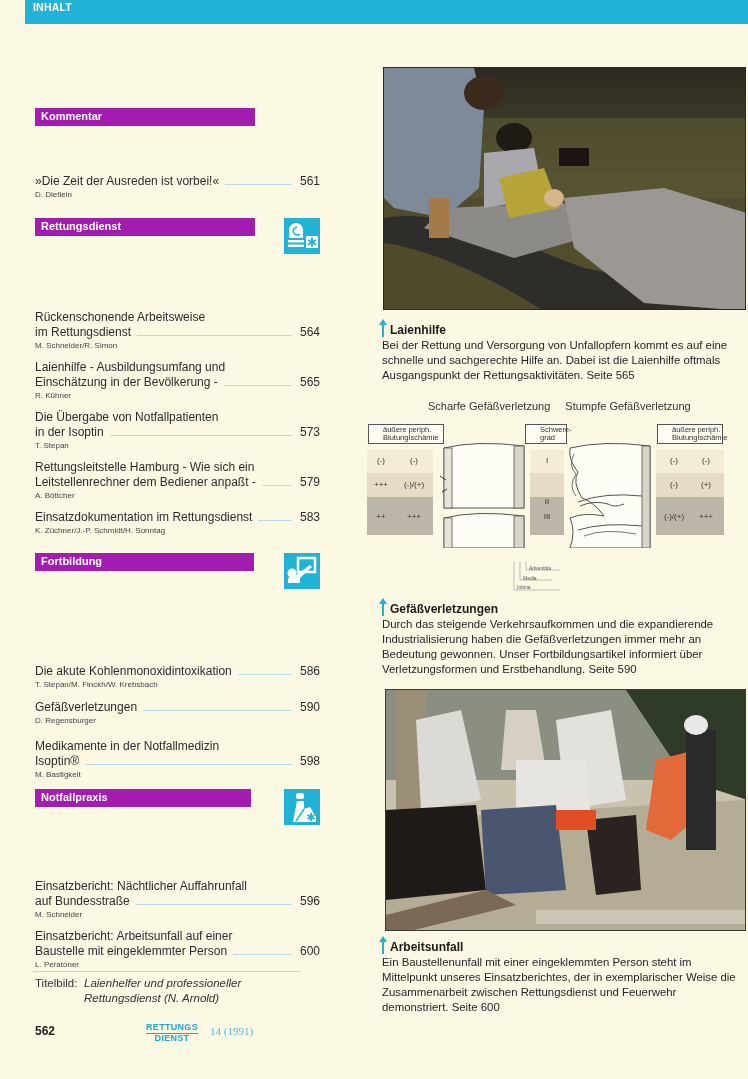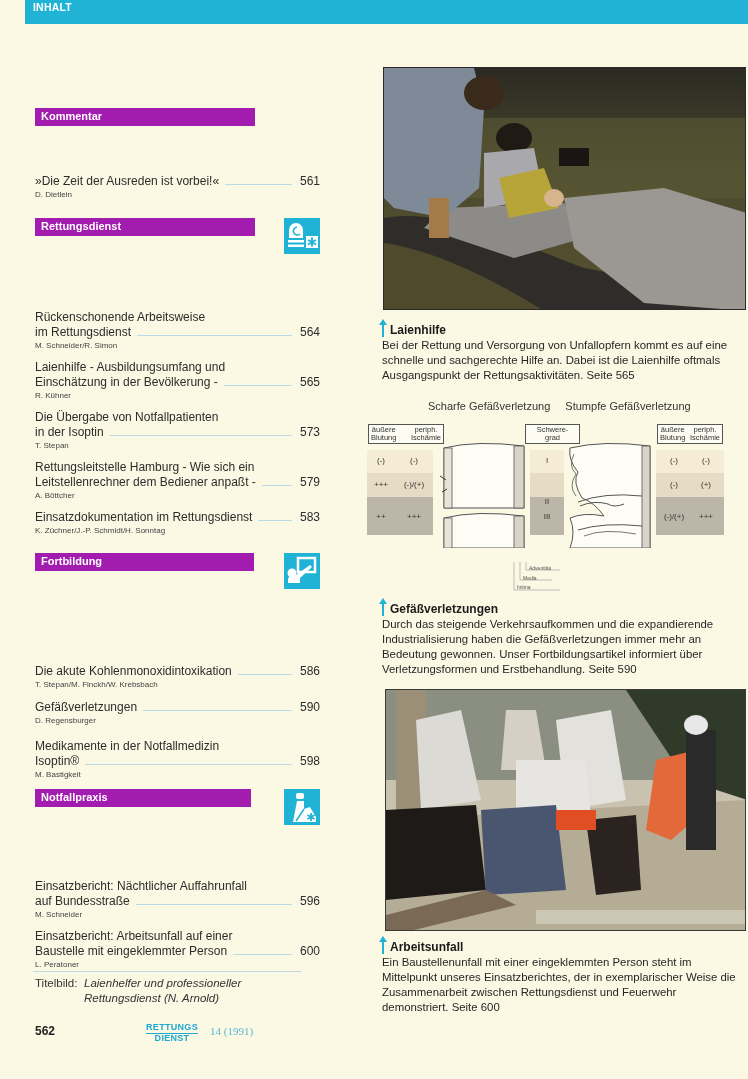--- a/index.html
+++ b/index.html
@@ -76,22 +76,22 @@
   }
   .caption .body {
     font-size: 11.4px; line-height: 15px; color: #262626; margin-top: 1px;
   }
   .diagram { position: absolute; left: 366px; top: 398px; width: 372px; height: 200px; }
   .diagram .titles {
     position: absolute; left: 62px; top: 2px; font-size: 11px; color: #333; white-space: nowrap;
   }
   .diagram .titles span + span { margin-left: 12px; }
   .boxlbl {
-    position: absolute; border: 1px solid #555; font-size: 7.5px; line-height: 8px; padding: 1px 2px;
-    background: #fdfcf2; color: #333; text-align: center;
+    position: absolute; border: 1px solid #555; font-size: 7.5px; line-height: 8px; padding: 1px 14px;
+    background: #fdfcf2; color: #333; text-align: left;
   }
   .band { position: absolute; }
   .cell { position: absolute; font-size: 8px; color: #333; text-align: center; width: 36px; }
   .layer-lbl { position: absolute; font-size: 5px; color: #555; }
 </style>
 </head>
 <body>
 
 <div class="topbar">
   <span>INHALT</span>
@@ -302,21 +302,21 @@
   <div class="boxlbl" style="left:2px;top:26px;width:76px;display:flex;justify-content:space-between;">
     <div>
         <div>äußere</div>
         <div>Blutung</div>
       </div>
     <div>
         <div>periph.</div>
         <div>Ischämie</div>
       </div>
   </div>
-  <div class="boxlbl" style="left:159px;top:26px;width:55px;">
+  <div class="boxlbl" style="left:159px;top:26px;width:42px;">
     <div>Schwere-</div>
     <div>grad</div>
   </div>
   <div class="boxlbl" style="left:291px;top:26px;width:66px;display:flex;justify-content:space-between;">
     <div>
         <div>äußere</div>
         <div>Blutung</div>
       </div>
     <div>
         <div>periph.</div>

